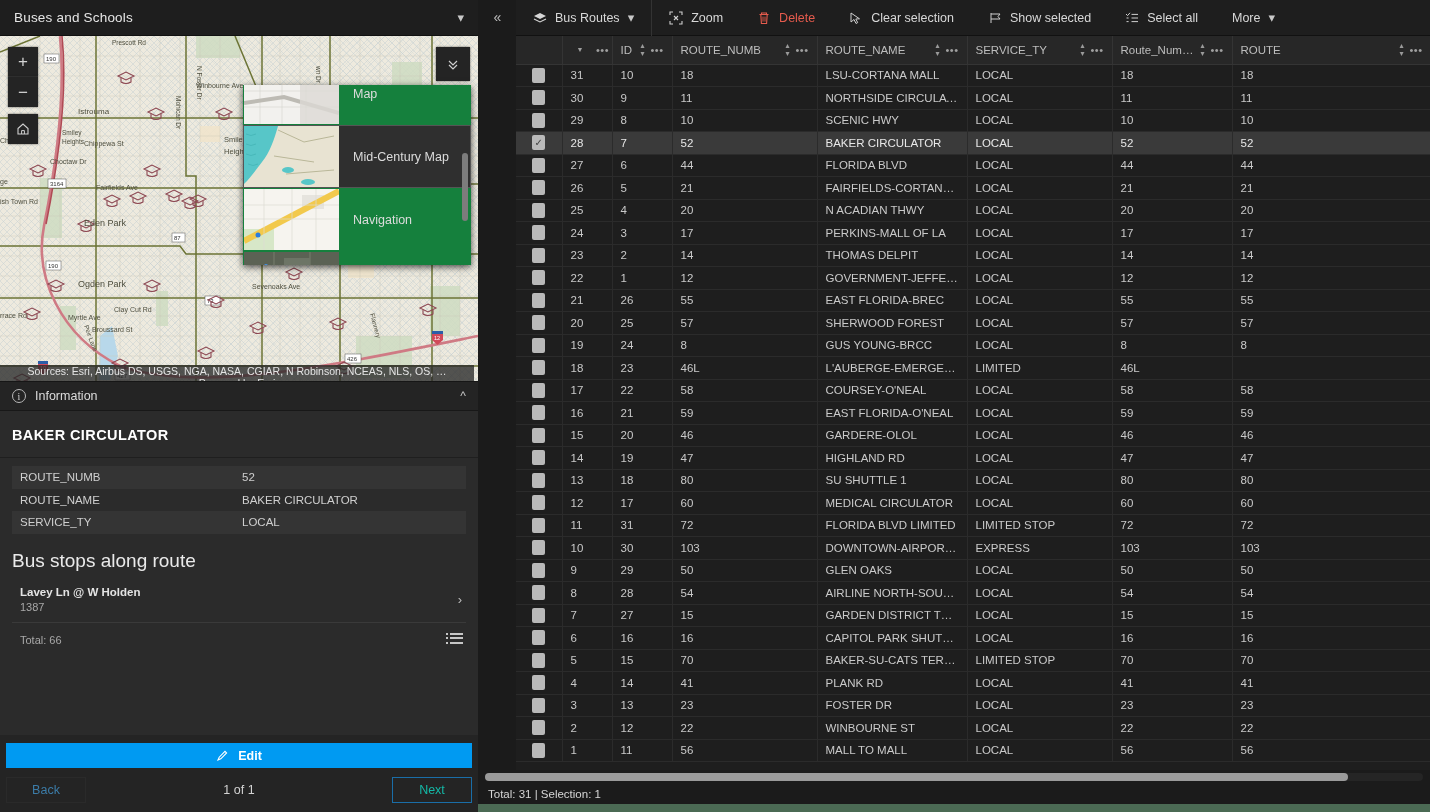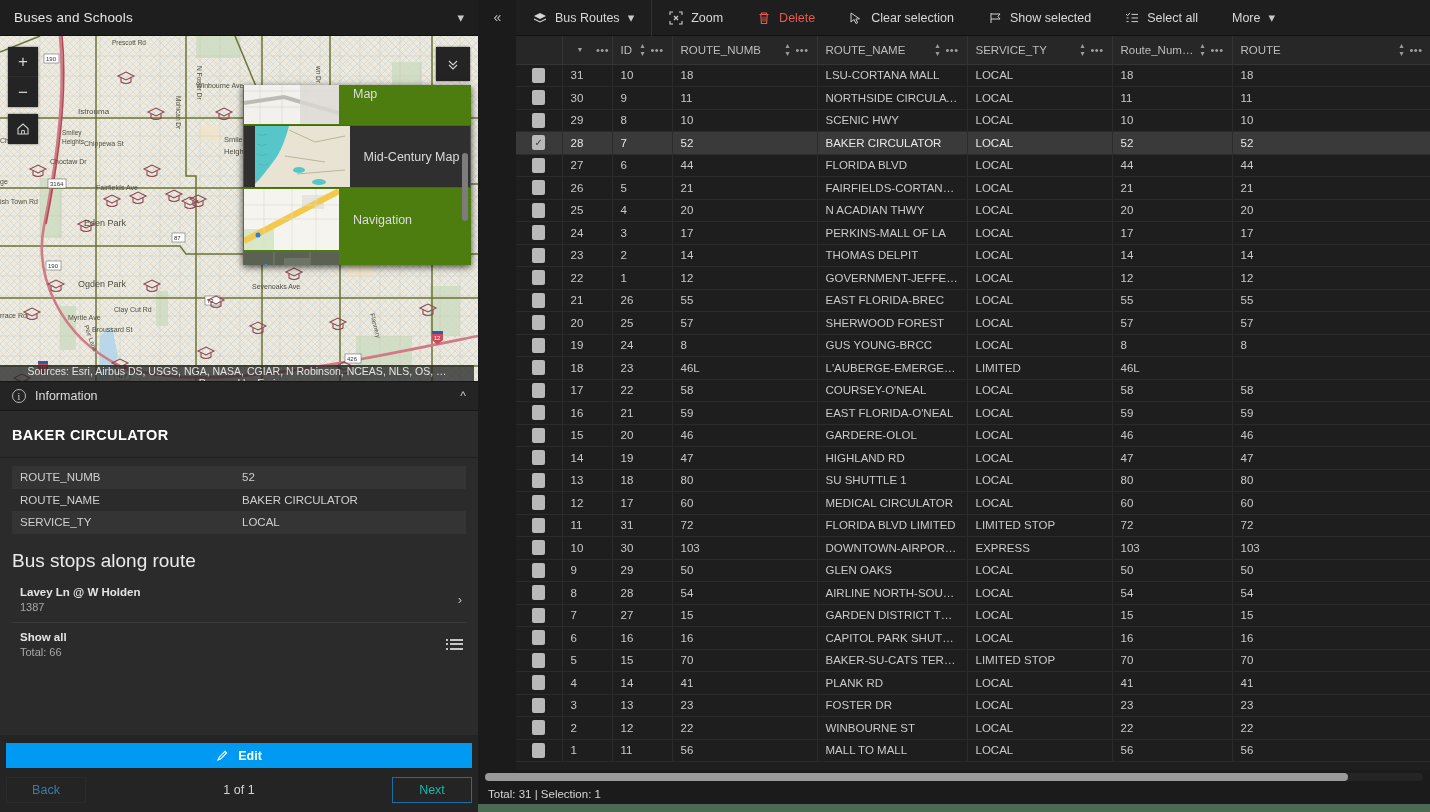--- a/index.html
+++ b/index.html
@@ -43,31 +43,31 @@
   }
   #zoom-in { left: 8px; top: 11px; border-bottom: 1px solid #3a3a3a; }
   #zoom-out { left: 8px; top: 41px; }
   #home-btn { left: 8px; top: 78px; height: 30px; }
   #gallery-toggle { right: 8px; top: 11px; height: 34px; width: 34px; }
 
   
   #basemap-gallery {
     position: absolute; left: 243px; top: 49px;
     width: 228px; height: 180px;
-    background: #4d7c0f;
+    background: #15803d;
     overflow: hidden;
     box-shadow: 0 2px 7px rgba(0,0,0,.7);
     display: flex; flex-direction: column;
   }
   #bg-scroll { position: relative; flex: 1; overflow: hidden; }
   .bm-item {
     display: flex; align-items: stretch; height: 63px;
     border: 1px solid transparent;
   }
-  .bm-item.selected { background: #2f2f2f; border: 1px solid #555; justify-content: center; }
+  .bm-item.selected { background: #2f2f2f; border: 1px solid #555; }
   .bm-thumb { width: 95px; flex: 0 0 95px; background: #cfcfcf; position: relative; overflow: hidden; }
   .bm-label { display: flex; align-items: center; padding-left: 14px; font-size: 12.5px; color: #dcdcdc; }
   .bm-track { position: absolute; right: 3px; top: 68px; width: 6px; height: 68px; background: #7c7c7c; border-radius: 3px; }
 
   
   #attribution {
     position: absolute; left: 0; right: 4px; bottom: 0; height: 16px;
     background: rgba(40,40,40,.78); color: #e4e4e4;
     font-size: 10.5px; display: flex; align-items: center;
     justify-content: space-between; padding: 0 6px; flex-direction: column;
@@ -556,21 +556,20 @@
       <div class="stop-row">
         <span class="txt">
           <span class="n" style="display:block">Lavey Ln @ W Holden</span>
           <span class="sub" style="display:block">1387</span>
         </span>
         <span class="chev-right">›</span>
       </div>
 
       <div class="stop-row" style="border-bottom:none">
         <span class="txt">
-          <span class="n" style="display:block">Show all</span>
           <span class="sub" style="display:block">Total: 66</span>
         </span>
         <span class="list-icon">
             <i></i>
             <i></i>
             <i></i>
           </span>
       </div>
     </div>
 

